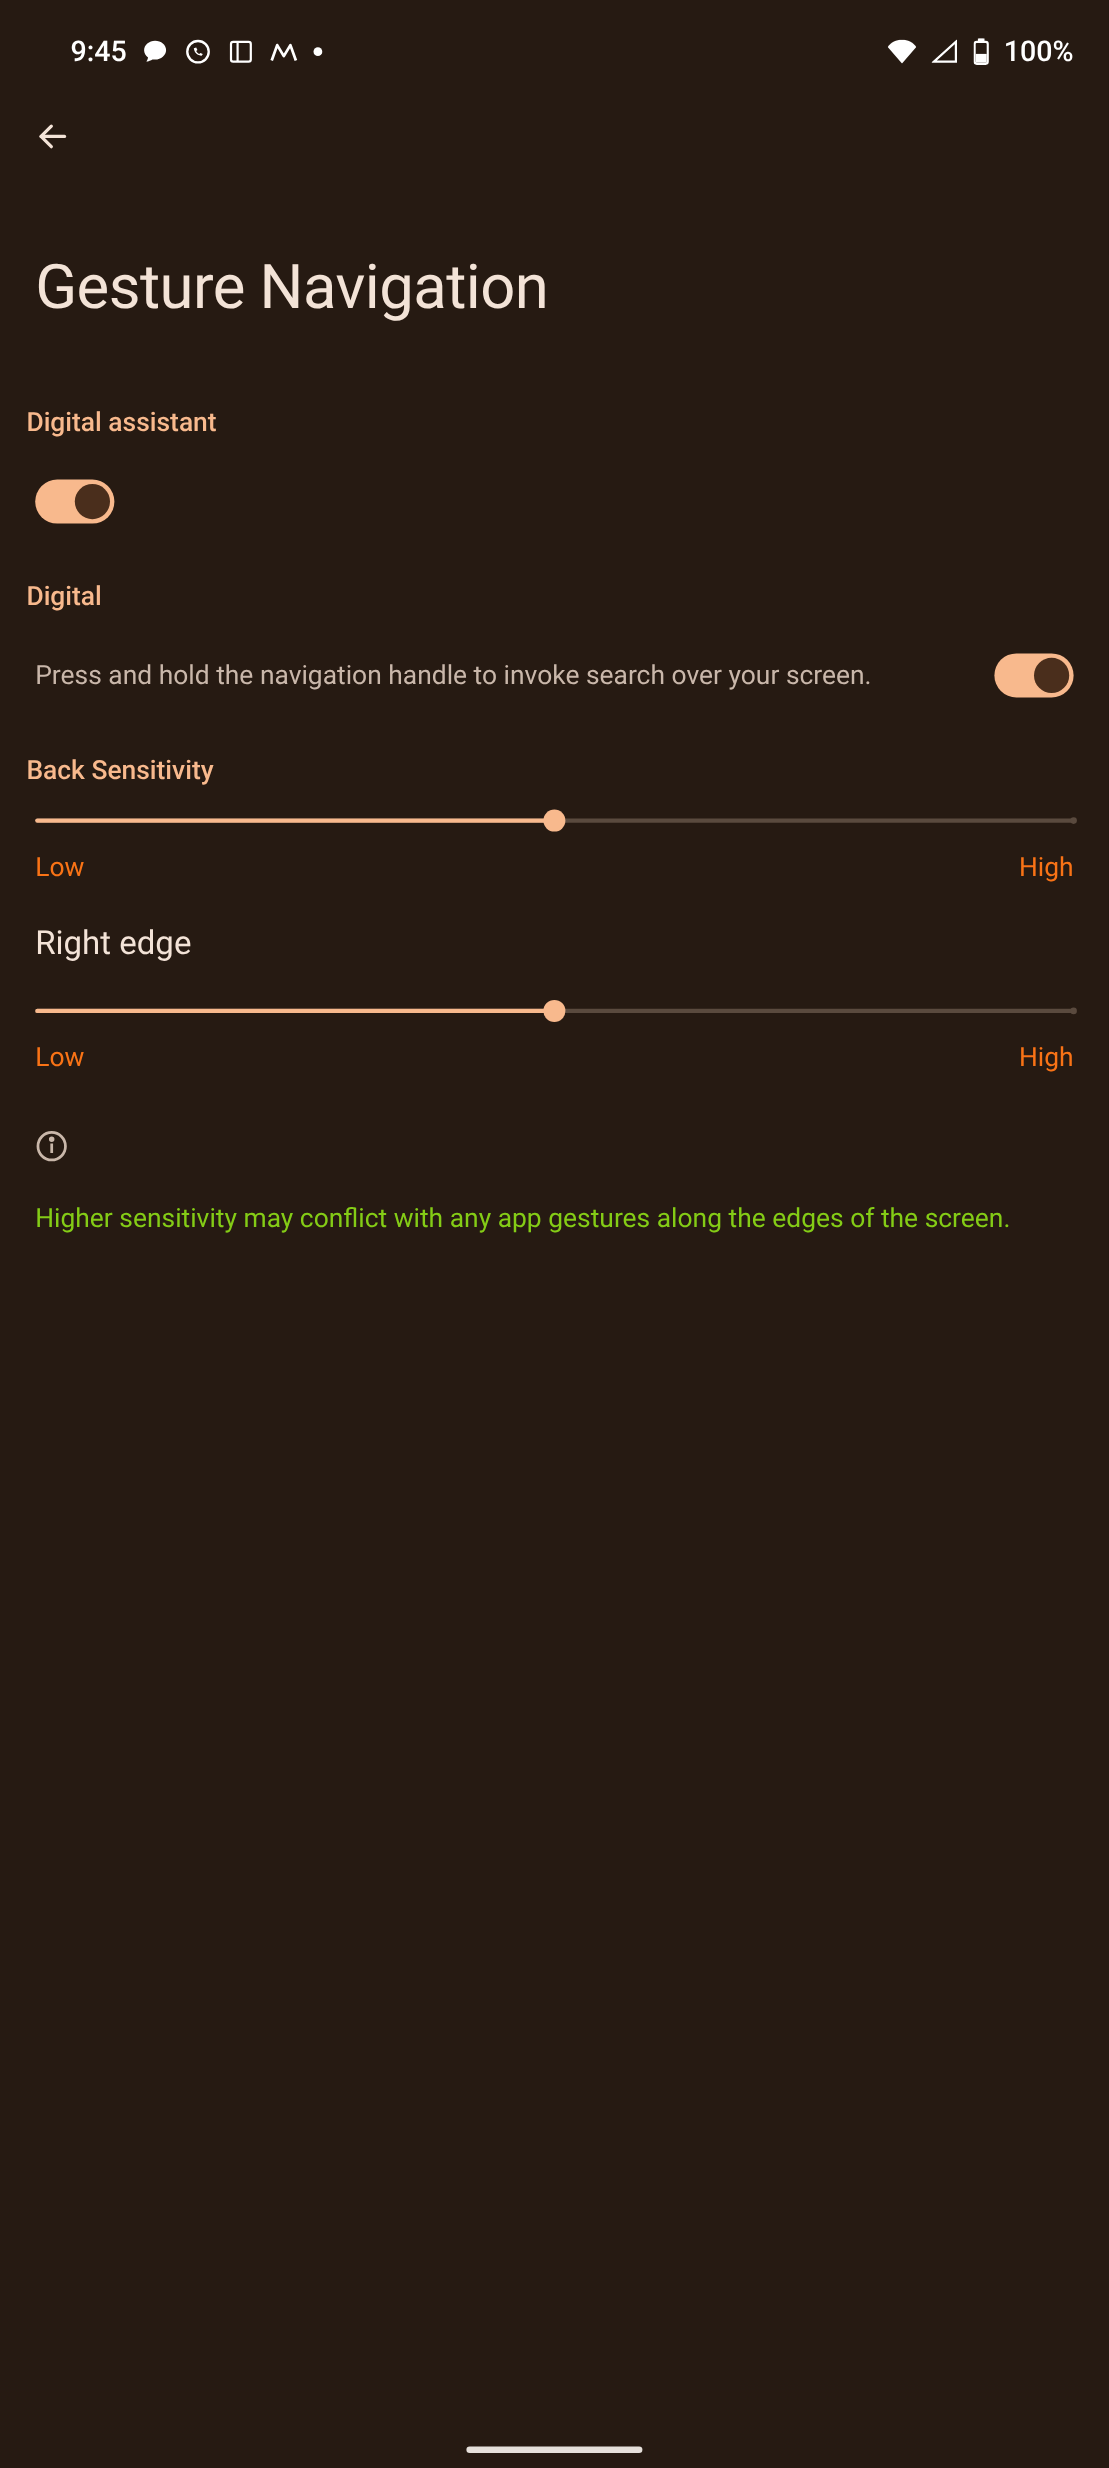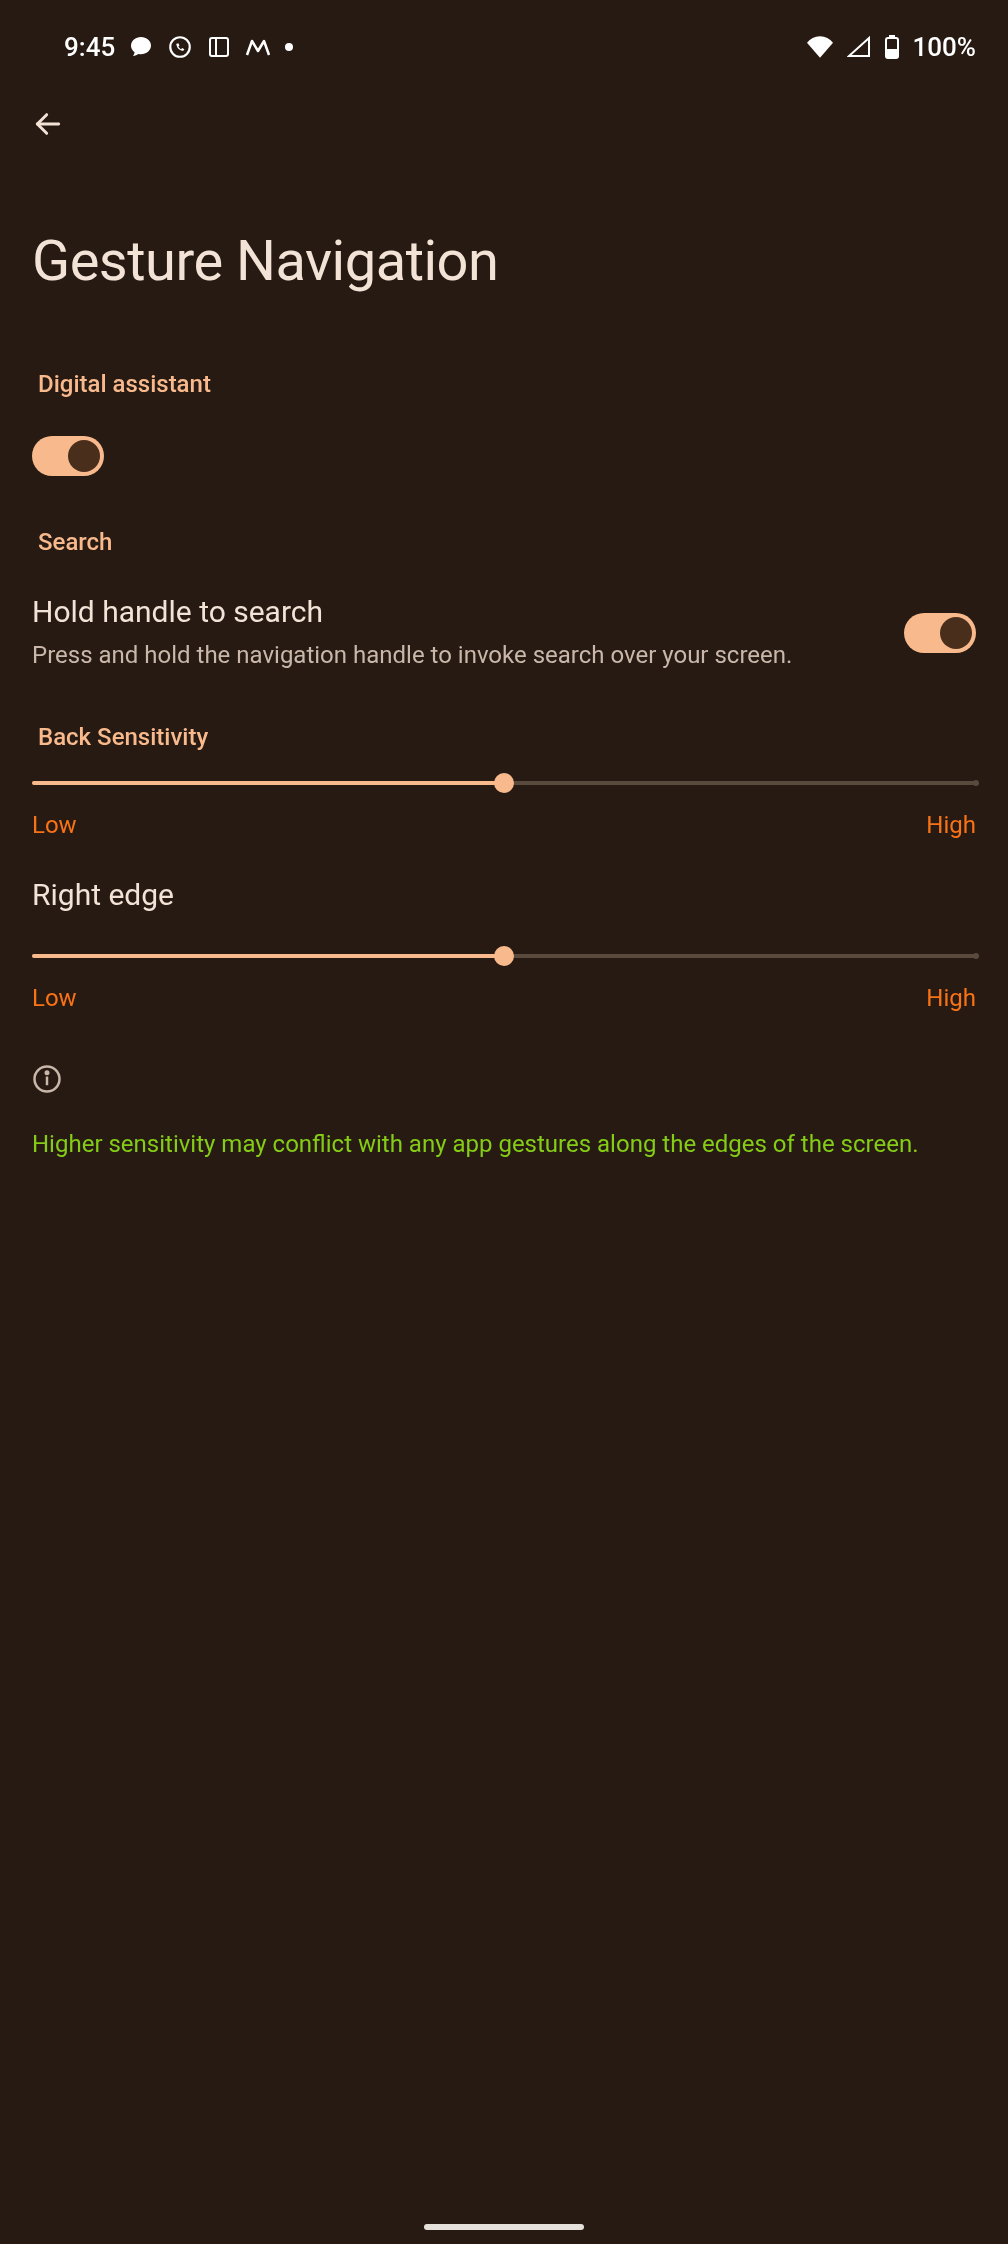--- a/index.html
+++ b/index.html
@@ -38,21 +38,21 @@
     font-size: 56px;
     font-weight: 400;
     color: #f3e3d7;
     padding: 80px 32px 64px 32px;
     letter-spacing: -0.5px;
   }
   .section-header {
     font-size: 24px;
     font-weight: 500;
     color: #f8b98d;
-    padding: 12px 32px 20px 38px;
+    padding: 12px 32px 20px 24px;
   }
   .setting-row {
     display: flex;
     align-items: center;
     padding: 18px 32px 40px 32px;
     gap: 24px;
   }
   .setting-text { flex: 1; }
   .setting-title {
     font-size: 30px;
@@ -204,24 +204,23 @@
 
 <h1 class="page-title">Gesture Navigation</h1>
 
 <div class="section-header">Digital assistant</div>
 <div class="setting-row">
   <div class="toggle">
     <div class="knob"></div>
   </div>
 </div>
 
-<div class="section-header">Search</div>
+<div class="section-header">Digital</div>
 <div class="setting-row">
   <div class="setting-text">
-    <div class="setting-title">Hold handle to search</div>
     <div class="setting-desc">Press and hold the navigation handle to invoke search over your screen.</div>
   </div>
   <div class="toggle">
     <div class="knob"></div>
   </div>
 </div>
 
 <div class="section-header">Back Sensitivity</div>
 
 <div class="slider-block">

